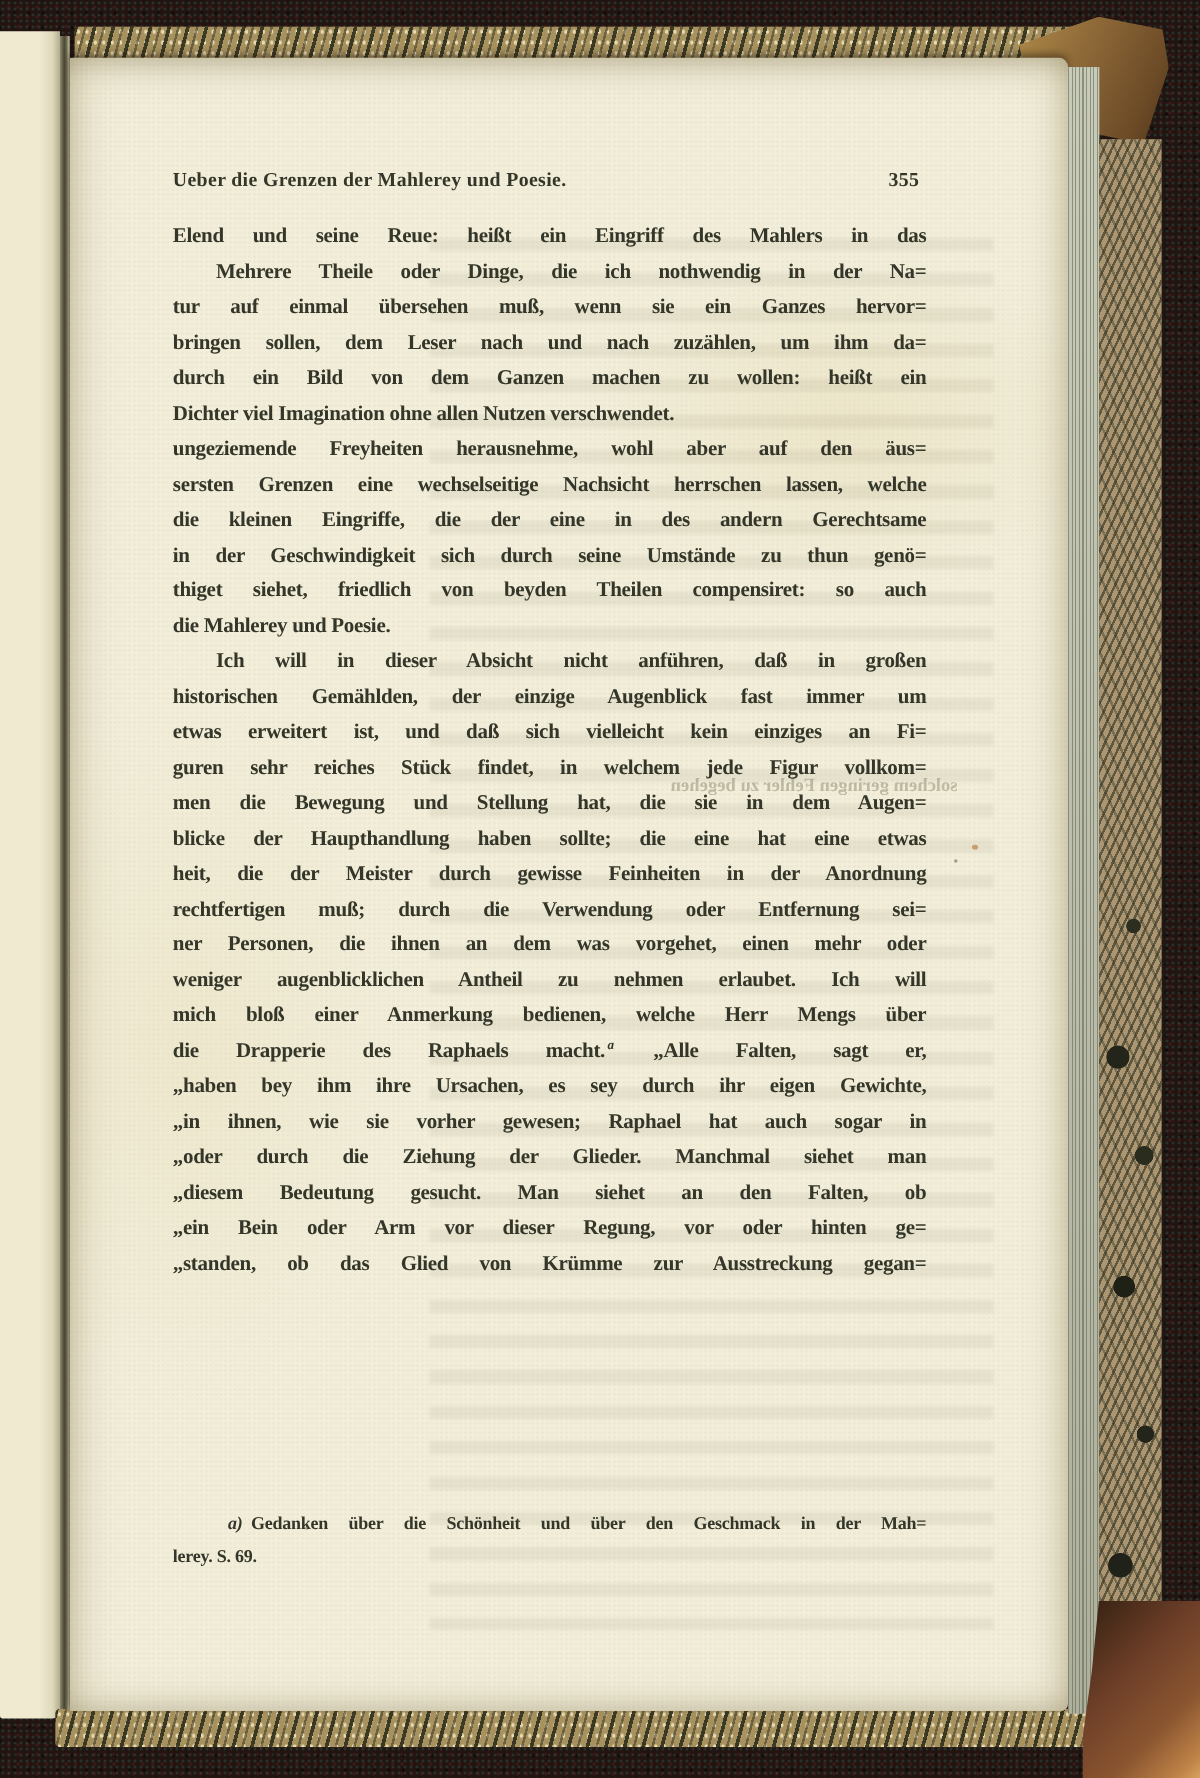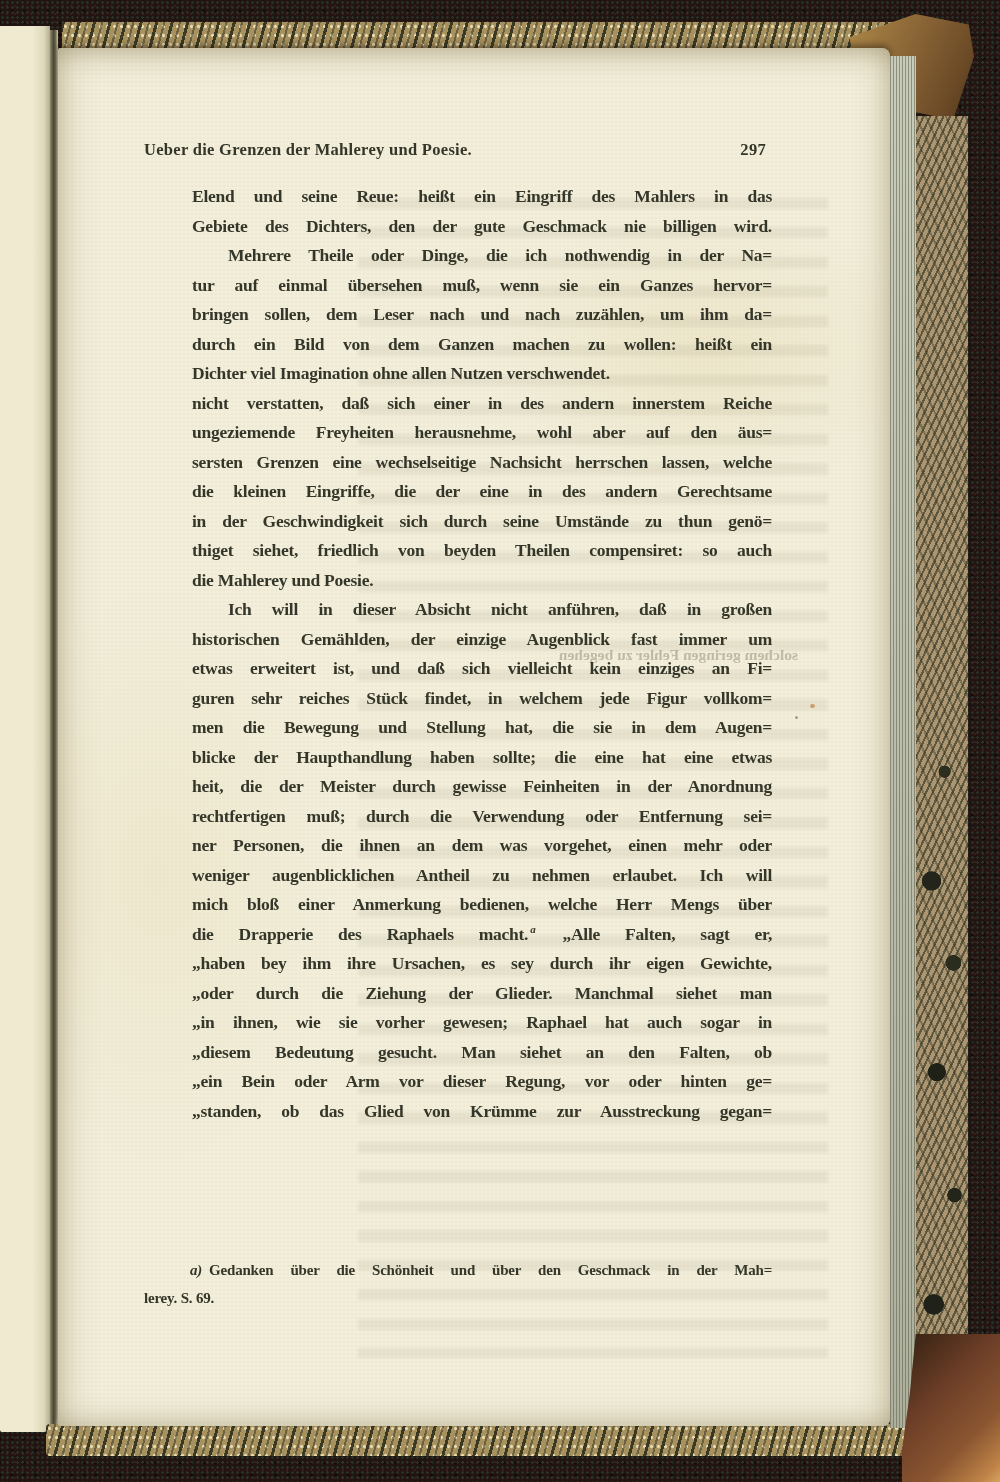--- a/index.html
+++ b/index.html
@@ -107,21 +107,21 @@
     position:absolute;left:0;top:92px;width:100%;
     text-align:left;font-size:16.5px;font-weight:700;letter-spacing:.3px;
     color:var(--ink);
   }
   .page-number{position:absolute;right:6px;top:0;font-weight:700;}
   .body-text{
     position:absolute;left:0;top:134px;width:100%;
     font-size:17.5px;font-weight:700;letter-spacing:-.25px;
     color:var(--ink);
   }
-  .t-line{height:29.5px;line-height:29.5px;white-space:nowrap;margin-left:48px;}
+  .t-line{height:29.5px;line-height:29.5px;white-space:nowrap;}
   .t-line.just{white-space:normal;text-align:justify;text-align-last:justify;}
   .t-line.indent{padding-left:36px;}
   sup.fn-ref{font-size:11px;font-style:italic;line-height:0;vertical-align:7px;padding:0 2px;}
   .footnote{
     position:absolute;left:0;top:1208px;width:100%;
     font-size:15px;font-weight:700;letter-spacing:-.2px;color:var(--ink);
   }
   .fn-line{height:28px;line-height:28px;}
   .fn-line.first{padding-left:46px;text-align:justify;text-align-last:justify;}
   .fn-marker{font-style:italic;margin-right:7px;}
@@ -153,53 +153,51 @@
   <div class="gutter"></div>
   <div class="marble-strip bottom"></div>
 
   <div class="page">
     <div class="bleed-overlay"></div>
     <div class="show-through">solchem geringen Fehler zu begehen</div>
 
     <div class="content">
       <div class="header">
         <span class="running-title">Ueber die Grenzen der Mahlerey und Poesie.</span>
-        <span class="page-number">297</span>
+        <span class="page-number">355</span>
       </div>
 
       <div class="body-text">
           <div class="t-line just">Elend und seine Reue: heißt ein Eingriff des Mahlers in das</div>
-          <div class="t-line just">Gebiete des Dichters, den der gute Geschmack nie billigen wird.</div>
           <div class="t-line indent just">Mehrere Theile oder Dinge, die ich nothwendig in der Na=</div>
           <div class="t-line just">tur auf einmal übersehen muß, wenn sie ein Ganzes hervor=</div>
           <div class="t-line just">bringen sollen, dem Leser nach und nach zuzählen, um ihm da=</div>
           <div class="t-line just">durch ein Bild von dem Ganzen machen zu wollen: heißt ein</div>
           <div class="t-line">Dichter viel Imagination ohne allen Nutzen verschwendet.</div>
-          <div class="t-line just">nicht verstatten, daß sich einer in des andern innerstem Reiche</div>
           <div class="t-line just">ungeziemende Freyheiten herausnehme, wohl aber auf den äus=</div>
           <div class="t-line just">sersten Grenzen eine wechselseitige Nachsicht herrschen lassen, welche</div>
           <div class="t-line just">die kleinen Eingriffe, die der eine in des andern Gerechtsame</div>
           <div class="t-line just">in der Geschwindigkeit sich durch seine Umstände zu thun genö=</div>
           <div class="t-line just">thiget siehet, friedlich von beyden Theilen compensiret: so auch</div>
           <div class="t-line">die Mahlerey und Poesie.</div>
           <div class="t-line indent just">Ich will in dieser Absicht nicht anführen, daß in großen</div>
           <div class="t-line just">historischen Gemählden, der einzige Augenblick fast immer um</div>
           <div class="t-line just">etwas erweitert ist, und daß sich vielleicht kein einziges an Fi=</div>
           <div class="t-line just">guren sehr reiches Stück findet, in welchem jede Figur vollkom=</div>
           <div class="t-line just">men die Bewegung und Stellung hat, die sie in dem Augen=</div>
           <div class="t-line just">blicke der Haupthandlung haben sollte; die eine hat eine etwas</div>
           <div class="t-line just">heit, die der Meister durch gewisse Feinheiten in der Anordnung</div>
           <div class="t-line just">rechtfertigen muß; durch die Verwendung oder Entfernung sei=</div>
           <div class="t-line just">ner Personen, die ihnen an dem was vorgehet, einen mehr oder</div>
           <div class="t-line just">weniger augenblicklichen Antheil zu nehmen erlaubet. Ich will</div>
           <div class="t-line just">mich bloß einer Anmerkung bedienen, welche Herr Mengs über</div>
           <div class="t-line just">die Drapperie des Raphaels macht.<sup class="fn-ref">a</sup> „Alle Falten, sagt er,</div>
           <div class="t-line just">„haben bey ihm ihre Ursachen, es sey durch ihr eigen Gewichte,</div>
+          <div class="t-line just">„in ihnen, wie sie vorher gewesen; Raphael hat auch sogar in</div>
           <div class="t-line just">„oder durch die Ziehung der Glieder. Manchmal siehet man</div>
-          <div class="t-line just">„in ihnen, wie sie vorher gewesen; Raphael hat auch sogar in</div>
           <div class="t-line just">„diesem Bedeutung gesucht. Man siehet an den Falten, ob</div>
           <div class="t-line just">„ein Bein oder Arm vor dieser Regung, vor oder hinten ge=</div>
           <div class="t-line just">„standen, ob das Glied von Krümme zur Ausstreckung gegan=</div>
         </div>
 
       <div class="footnote">
         <div class="fn-line first">
           <span class="fn-marker">a)</span><span>Gedanken über die Schönheit und über den Geschmack in der Mah=</span>
         </div>
         <div class="fn-line">lerey. S. 69.</div>

